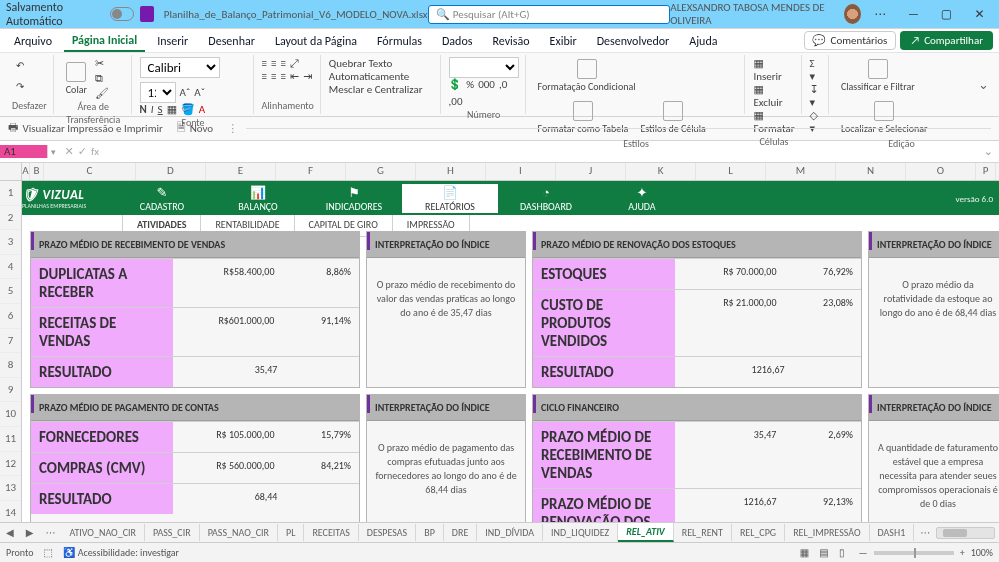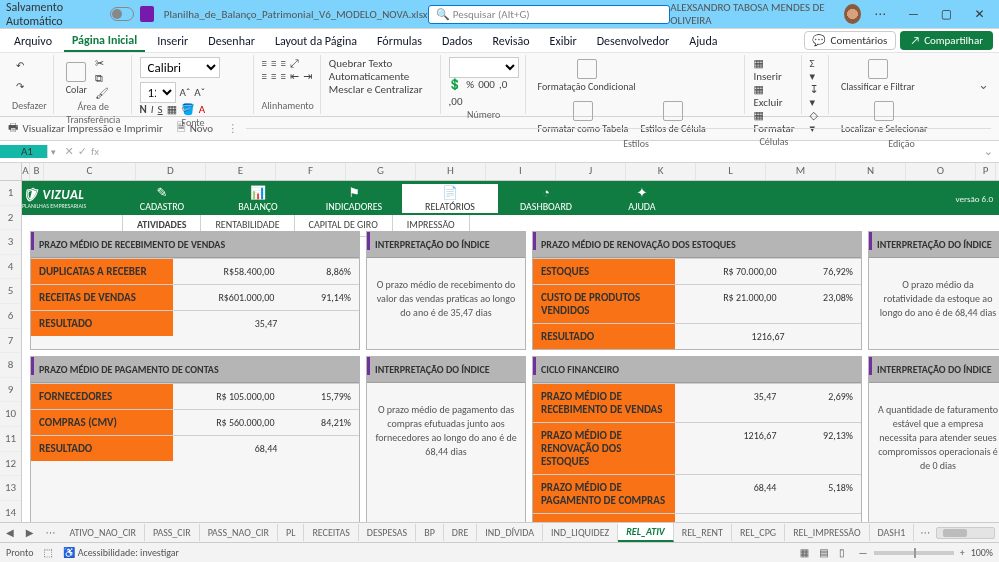--- a/index.html
+++ b/index.html
@@ -34,21 +34,21 @@
 .ribbon-btn .ico { width: 20px; height: 20px; border: 1px solid #aaa; border-radius: 2px; margin-bottom: 1px; }
 .ribbon select,.ribbon input { border: 1px solid #ccc; font-size: 13px; padding: 1px 3px; background: #fff; }
 
 
 .qat { display: flex; align-items: center; height: 24px; border-bottom: 1px solid #d4d4d4; background: #f9f9f9; padding: 0 8px; gap: 14px; font-size: 11px; color: #555; }
 .qat .item { display: flex; align-items: center; gap: 4px; cursor: pointer; }
 .qat .line { flex:1; border-bottom:1px solid #ddd; margin-left: -6px; }
 
 
 .formula-bar { display: flex; align-items: center; height: 22px; border-bottom: 1px solid #d4d4d4; font-size: 11px; }
-.namebox { width: 48px; border-right: 1px solid #d4d4d4; padding: 0 21px; background: #14b8a6; }
+.namebox { width: 48px; border-right: 1px solid #d4d4d4; padding: 0 4px; background: #ec4899; }
 .fx-controls { display: flex; align-items: center; gap: 4px; padding: 0 6px; color: #aaa; }
 .formula-bar .dd { color:#999; font-size:9px; padding:0 3px; }
 .fxinput { flex: 1; padding: 0 6px; color: #444; }
 
 
 .colheaders { display: flex; height: 18px; border-bottom: 1px solid #ccc; font-size: 11px; color: #666; background: #f3f3f3; }
 .rowcorner { width: 22px; border-right: 1px solid #ccc; }
 .colh { text-align: center; border-right: 1px solid #e4e4e4; padding-top: 1px; }
 .colA { width: 8px; } .colB { width: 14px; }
 
@@ -72,21 +72,21 @@
 .subtabs { position: absolute; top: 34px; left: 100px; height: 22px; display: flex; }
 .subtabs .st { border: 1px solid #d0d0d0; border-top: none; background: #fff; padding: 3px 14px; font-size: 10px; color: #444; margin-right: -1px; cursor: pointer; }
 .subtabs .st.active { border-bottom: 1px solid #fff; font-weight: 600; }
 
 
 .cards { position: absolute; top: 50px; left: 8px; right: 8px; display: grid; grid-template-columns: 330px 160px 330px 140px; gap: 6px; }
 .card { background: #f6f6f6; border: 1px solid #b5b5b5; }
 .card-header { background: #b5b5b5; color: #333; font-size: 10px; font-weight: 700; padding: 6px 8px; border-bottom: 1px solid #9e9e9e; }
 .card-table { display: grid; grid-template-columns: 1.3fr 1fr 0.7fr; }
 .card-table .cell { padding: 6px 8px; font-size: 10px; border-top: 1px solid #cfcfcf; }
-.card-table .lbl { background: #f97316; font-weight: 700; font-size: 11px; }
+.card-table .lbl { background: #f0abfc; font-weight: 700; font-size: 15px; }
 .card-table .val { background: #f6f6f6; text-align: right; }
 .interp-body { padding: 20px 8px; font-size: 10px; color: #555; text-align: center; line-height: 1.4; }
 
 .card { position: relative; }
 .card::before { content: ""; position: absolute; left: 0; top: 0; width: 3px; height: 18px; background: #7030a0; }
 
 
 .sheettabs { position: absolute; bottom: 20px; left: 0; right: 0; height: 20px; border-top: 1px solid #ccc; background: #f3f3f3; display: flex; align-items: center; font-size: 10px; color: #666; }
 .sheettabs .nav { padding: 0 6px; cursor: pointer; }
 .sheettabs .stab { padding: 2px 8px; border-right: 1px solid #d6d6d6; cursor: pointer; white-space: nowrap; }

